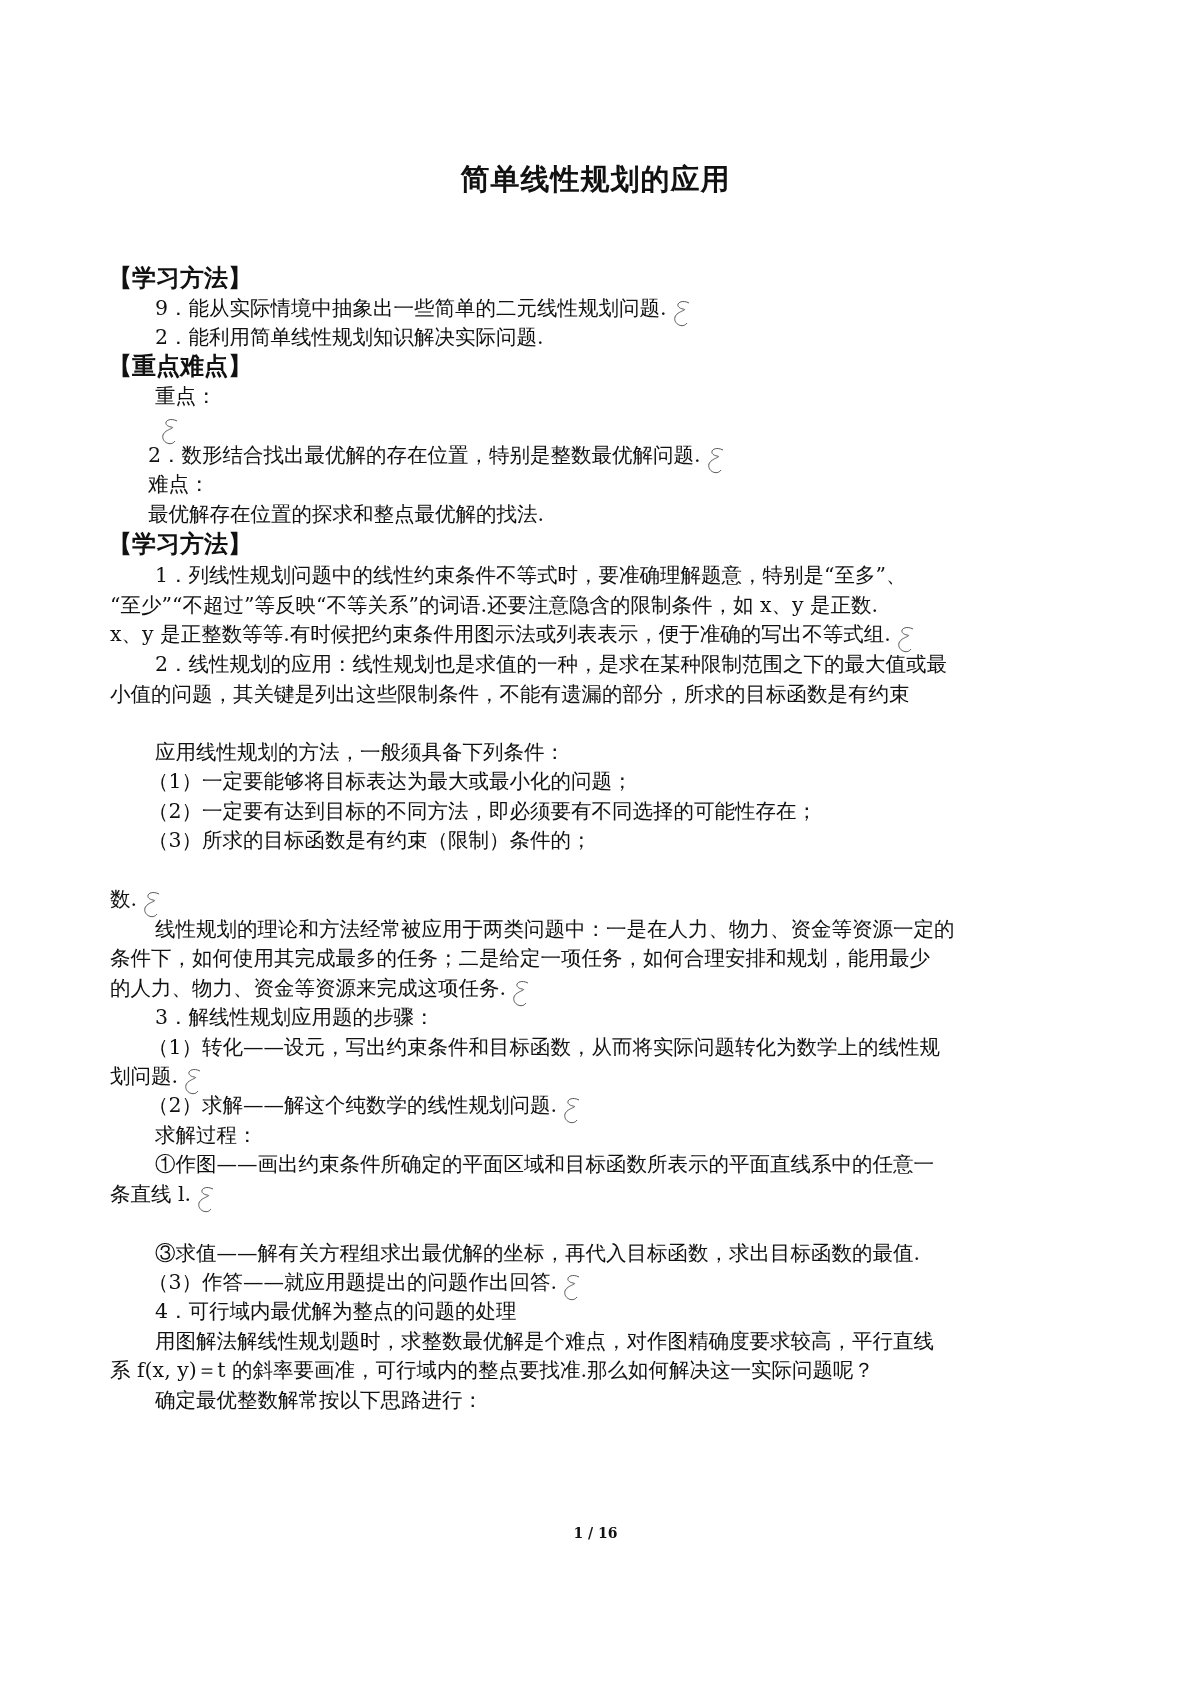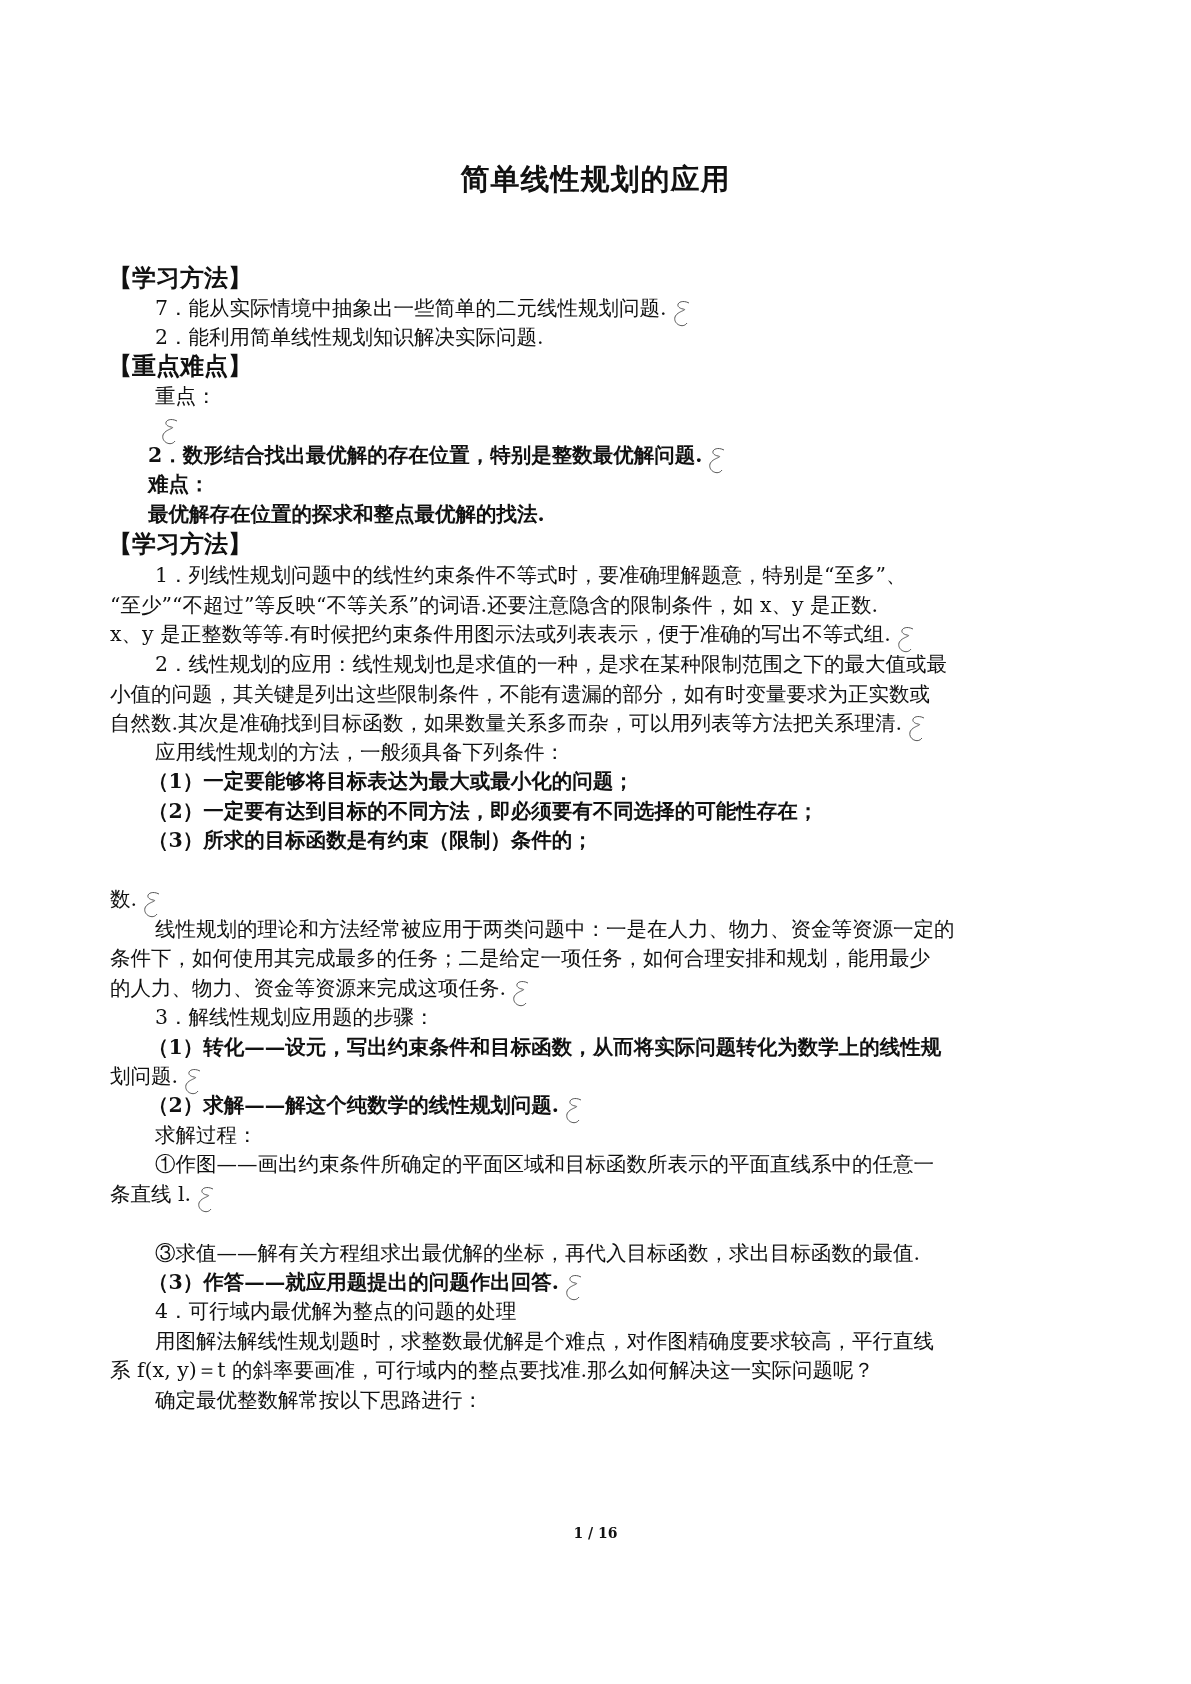--- a/index.html
+++ b/index.html
@@ -5,36 +5,36 @@
   html, body { margin: 0; padding: 0; background: #ffffff; }
   body { width: 1191px; height: 1684px; position: relative; overflow: hidden;
          font-family: "DejaVu Serif", "Liberation Serif", serif; color: #111; }
   .page { position: absolute; left: 0; top: 0; width: 1191px; height: 1684px; }
   .title { position: absolute; top: 160px; left: 0; width: 1191px; text-align: center;
            font-family: "DejaVu Sans", sans-serif; font-weight: bold; font-size: 29px; letter-spacing: 1px; }
   .heading { position: absolute; left: 108px; font-family: "DejaVu Sans", sans-serif;
              font-weight: bold; font-size: 24px; }
   .line { position: absolute; font-size: 20.5px; white-space: nowrap; line-height: 28px; }
   .ind { left: 155px; }
-  .ind2 { left: 148px; font-weight: bold; }
+  .ind2 { left: 148px; }
   .full { left: 110px; }
   .curl { display: inline-block; width: 24px; height: 30px; vertical-align: -14px; margin-left: 2px; }
   .curl svg { width: 24px; height: 30px; }
   .footer { position: absolute; top: 1525px; left: 0; width: 1191px; text-align: center;
             font-weight: bold; font-size: 14px; }
 </style>
 </head>
 <body>
 
 <div class="page">
 
   <div class="title">简单线性规划的应用</div>
 
   <div class="heading" style="top:262px">【学习方法】</div>
-  <div class="line ind" style="top:294px"><span>7．能从实际情境中抽象出一些简单的二元线性规划问题.</span><span class="curl"><svg viewBox="0 0 24 30">
+  <div class="line ind" style="top:294px"><span>9．能从实际情境中抽象出一些简单的二元线性规划问题.</span><span class="curl"><svg viewBox="0 0 24 30">
           <path d="M20 4 C10 -1 4 8 14 10 C 20 11 8 12 6 18 C 4 25 14 30 18 24" fill="none" stroke="#555" stroke-width="1"></path>
         </svg></span></div>
   <div class="line ind" style="top:323px">2．能利用简单线性规划知识解决实际问题.</div>
 
   <div class="heading" style="top:350px">【重点难点】</div>
   <div class="line ind" style="top:382px">重点：</div>
   <div class="line ind" style="top:412px"><span class="curl"><svg viewBox="0 0 24 30">
           <path d="M20 4 C10 -1 4 8 14 10 C 20 11 8 12 6 18 C 4 25 14 30 18 24" fill="none" stroke="#555" stroke-width="1"></path>
         </svg></span></div>
   <div class="line ind2" style="top:441px"><span>2．数形结合找出最优解的存在位置，特别是整数最优解问题.</span><span class="curl"><svg viewBox="0 0 24 30">
@@ -43,24 +43,21 @@
   <div class="line ind2" style="top:470px">难点：</div>
   <div class="line ind2" style="top:500px">最优解存在位置的探求和整点最优解的找法.</div>
 
   <div class="heading" style="top:528px">【学习方法】</div>
   <div class="line ind" style="top:561px">1．列线性规划问题中的线性约束条件不等式时，要准确理解题意，特别是“至多”、</div>
   <div class="line full" style="top:591px">“至少”“不超过”等反映“不等关系”的词语.还要注意隐含的限制条件，如 x、y 是正数.</div>
   <div class="line full" style="top:620px"><span>x、y 是正整数等等.有时候把约束条件用图示法或列表表示，便于准确的写出不等式组.</span><span class="curl"><svg viewBox="0 0 24 30">
           <path d="M20 4 C10 -1 4 8 14 10 C 20 11 8 12 6 18 C 4 25 14 30 18 24" fill="none" stroke="#555" stroke-width="1"></path>
         </svg></span></div>
   <div class="line ind" style="top:650px">2．线性规划的应用：线性规划也是求值的一种，是求在某种限制范围之下的最大值或最</div>
-  <div class="line full" style="top:680px">小值的问题，其关键是列出这些限制条件，不能有遗漏的部分，如有时变量要求为正实数或</div>
-  <div class="line full" style="top:709px"><span>自然数.其次是准确找到目标函数，如果数量关系多而杂，可以用列表等方法把关系理清.</span><span class="curl"><svg viewBox="0 0 24 30">
-          <path d="M20 4 C10 -1 4 8 14 10 C 20 11 8 12 6 18 C 4 25 14 30 18 24" fill="none" stroke="#555" stroke-width="1"></path>
-        </svg></span></div>
+  <div class="line full" style="top:680px">小值的问题，其关键是列出这些限制条件，不能有遗漏的部分，所求的目标函数是有约束</div>
   <div class="line ind" style="top:738px">应用线性规划的方法，一般须具备下列条件：</div>
   <div class="line ind2" style="top:767px">（1）一定要能够将目标表达为最大或最小化的问题；</div>
   <div class="line ind2" style="top:797px">（2）一定要有达到目标的不同方法，即必须要有不同选择的可能性存在；</div>
   <div class="line ind2" style="top:826px">（3）所求的目标函数是有约束（限制）条件的；</div>
   <div class="line full" style="top:885px"><span>数.</span><span class="curl"><svg viewBox="0 0 24 30">
           <path d="M20 4 C10 -1 4 8 14 10 C 20 11 8 12 6 18 C 4 25 14 30 18 24" fill="none" stroke="#555" stroke-width="1"></path>
         </svg></span></div>
   <div class="line ind" style="top:915px">线性规划的理论和方法经常被应用于两类问题中：一是在人力、物力、资金等资源一定的</div>
   <div class="line full" style="top:944px">条件下，如何使用其完成最多的任务；二是给定一项任务，如何合理安排和规划，能用最少</div>
   <div class="line full" style="top:974px"><span>的人力、物力、资金等资源来完成这项任务.</span><span class="curl"><svg viewBox="0 0 24 30">

